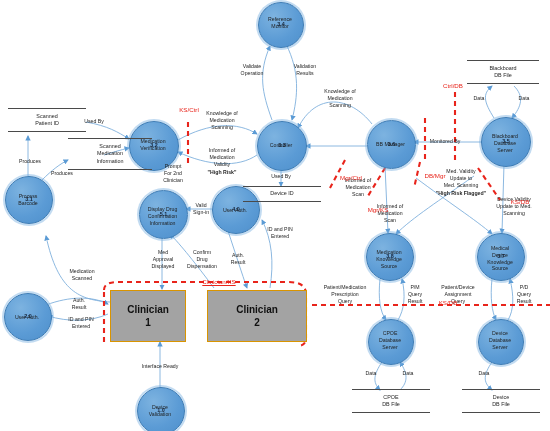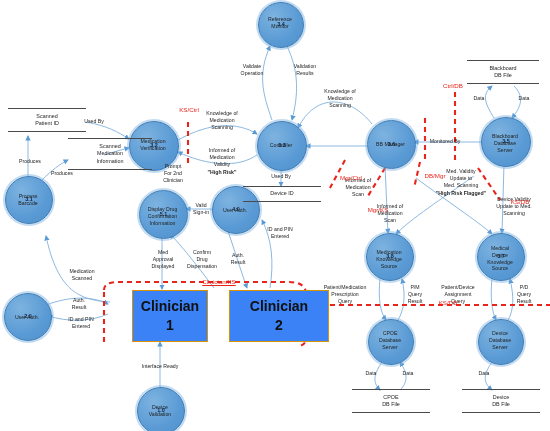--- a/index.html
+++ b/index.html
@@ -15,23 +15,23 @@
         display:flex;align-items:center;justify-content:center;text-align:center;
         font-size:5.4px;line-height:1.32;color:#15243a;font-weight:600;}
   .node span{display:block;padding:0 2px;}
 
   
   .store{position:absolute;text-align:center;font-size:5.4px;line-height:1.3;
          border-top:1px solid #4a4a4a;border-bottom:1px solid #4a4a4a;
          display:flex;align-items:center;justify-content:center;color:#1f1f1f;}
 
   
-  .entity{position:absolute;background:#3b82f6;border:1px solid #d99400;
+  .entity{position:absolute;background:#a3a3a3;border:1px solid #d99400;
           display:flex;align-items:center;justify-content:center;text-align:center;
-          font-size:14px;font-weight:700;line-height:1.35;color:#101010;margin-left:22px;}
+          font-size:10px;font-weight:700;line-height:1.35;color:#101010;}
 
   
   .lbl{position:absolute;font-size:5.2px;line-height:1.3;text-align:center;color:#1f1f1f;
        white-space:pre-line;}
   .lbl.bold{font-weight:700;}
   .lbl.red{color:#e8241b;font-size:6.2px;font-weight:500;}
   .lbl.redu{color:#e8241b;font-size:6.2px;text-decoration:underline;}
 </style>
 </head>
 <body>

